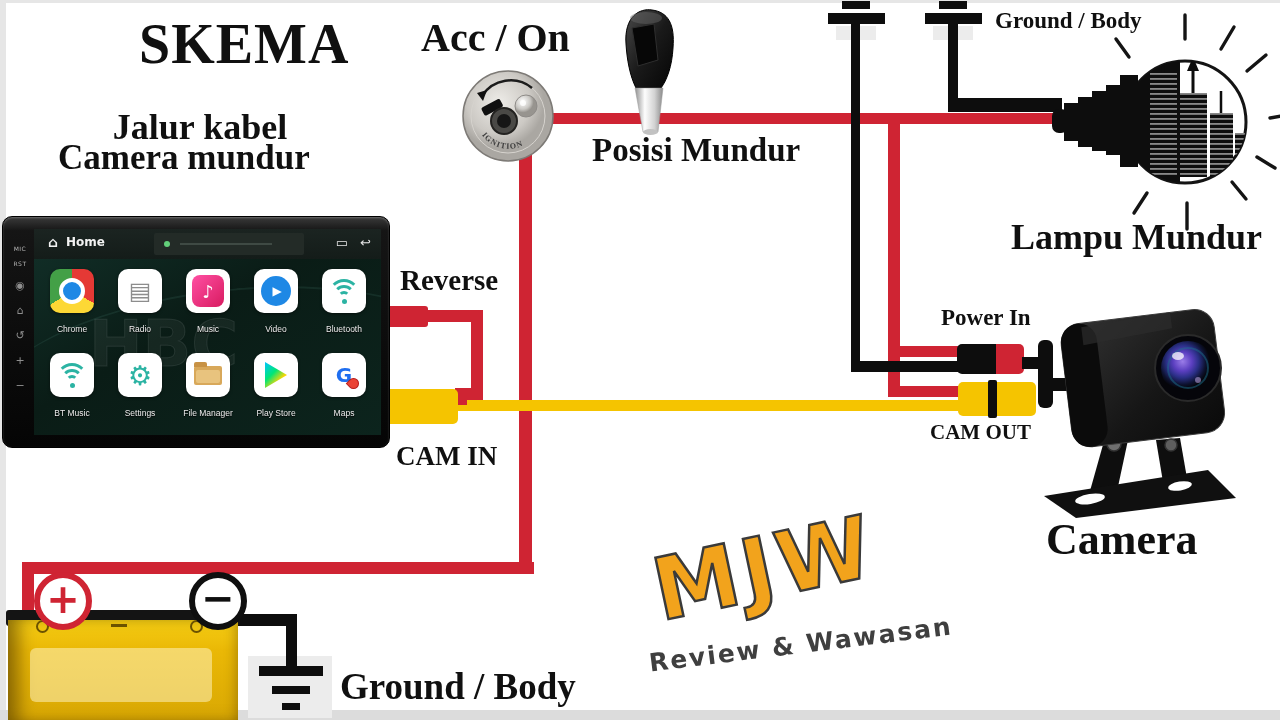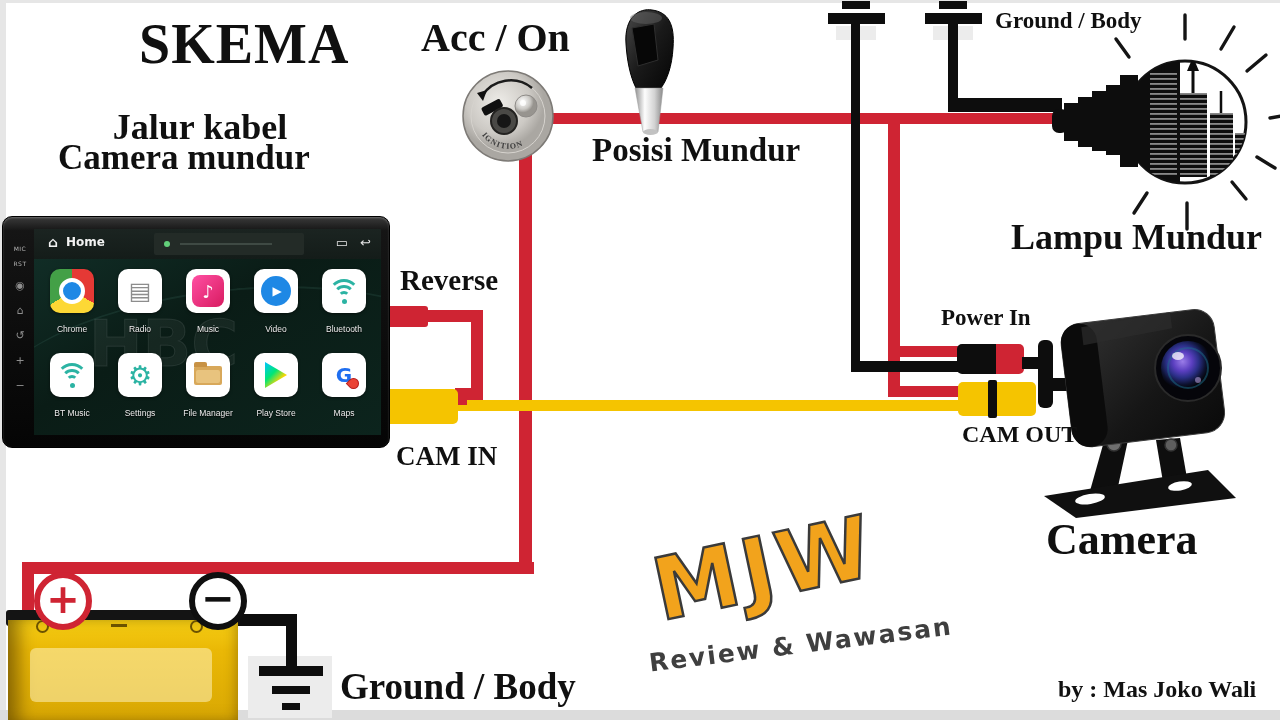--- a/index.html
+++ b/index.html
@@ -418,21 +418,20 @@
   <div class="t ctr" style="left:110px;top:94px;width:180px;font-size:36px;margin-top:15px;">Jalur kabel</div>
   <div class="t ctr" style="left:58px;top:140px;width:250px;font-size:35px;">Camera mundur</div>
 
   <div class="t" style="left:421px;top:18px;font-size:40px;">Acc / On</div>
   <div class="t" style="left:592px;top:134px;font-size:33px;">Posisi Mundur</div>
   <div class="t" style="left:995px;top:9px;font-size:23px;">Ground / Body</div>
   <div class="t" style="left:1002px;top:219px;font-size:36px;margin-left:9px;">Lampu Mundur</div>
   <div class="t" style="left:400px;top:266px;font-size:29px;">Reverse</div>
   <div class="t" style="left:396px;top:443px;font-size:27px;">CAM IN</div>
   <div class="t" style="left:941px;top:306px;font-size:23px;">Power In</div>
-  <div class="t" style="left:962px;top:422px;font-size:24px;">CAM OUT</div>
+  <div class="t" style="left:930px;top:422px;font-size:21px;">CAM OUT</div>
   <div class="t" style="left:1046px;top:518px;font-size:44px;">Camera</div>
   <div class="t" style="left:340px;top:668px;font-size:37px;">Ground / Body</div>
 
   <div id="mjw">MJW</div>
   <div id="tagline">Review &amp; Wawasan</div>
-  <div id="credit">by : Mas Joko Wali</div>
 
 </div>
 
 </body></html>

